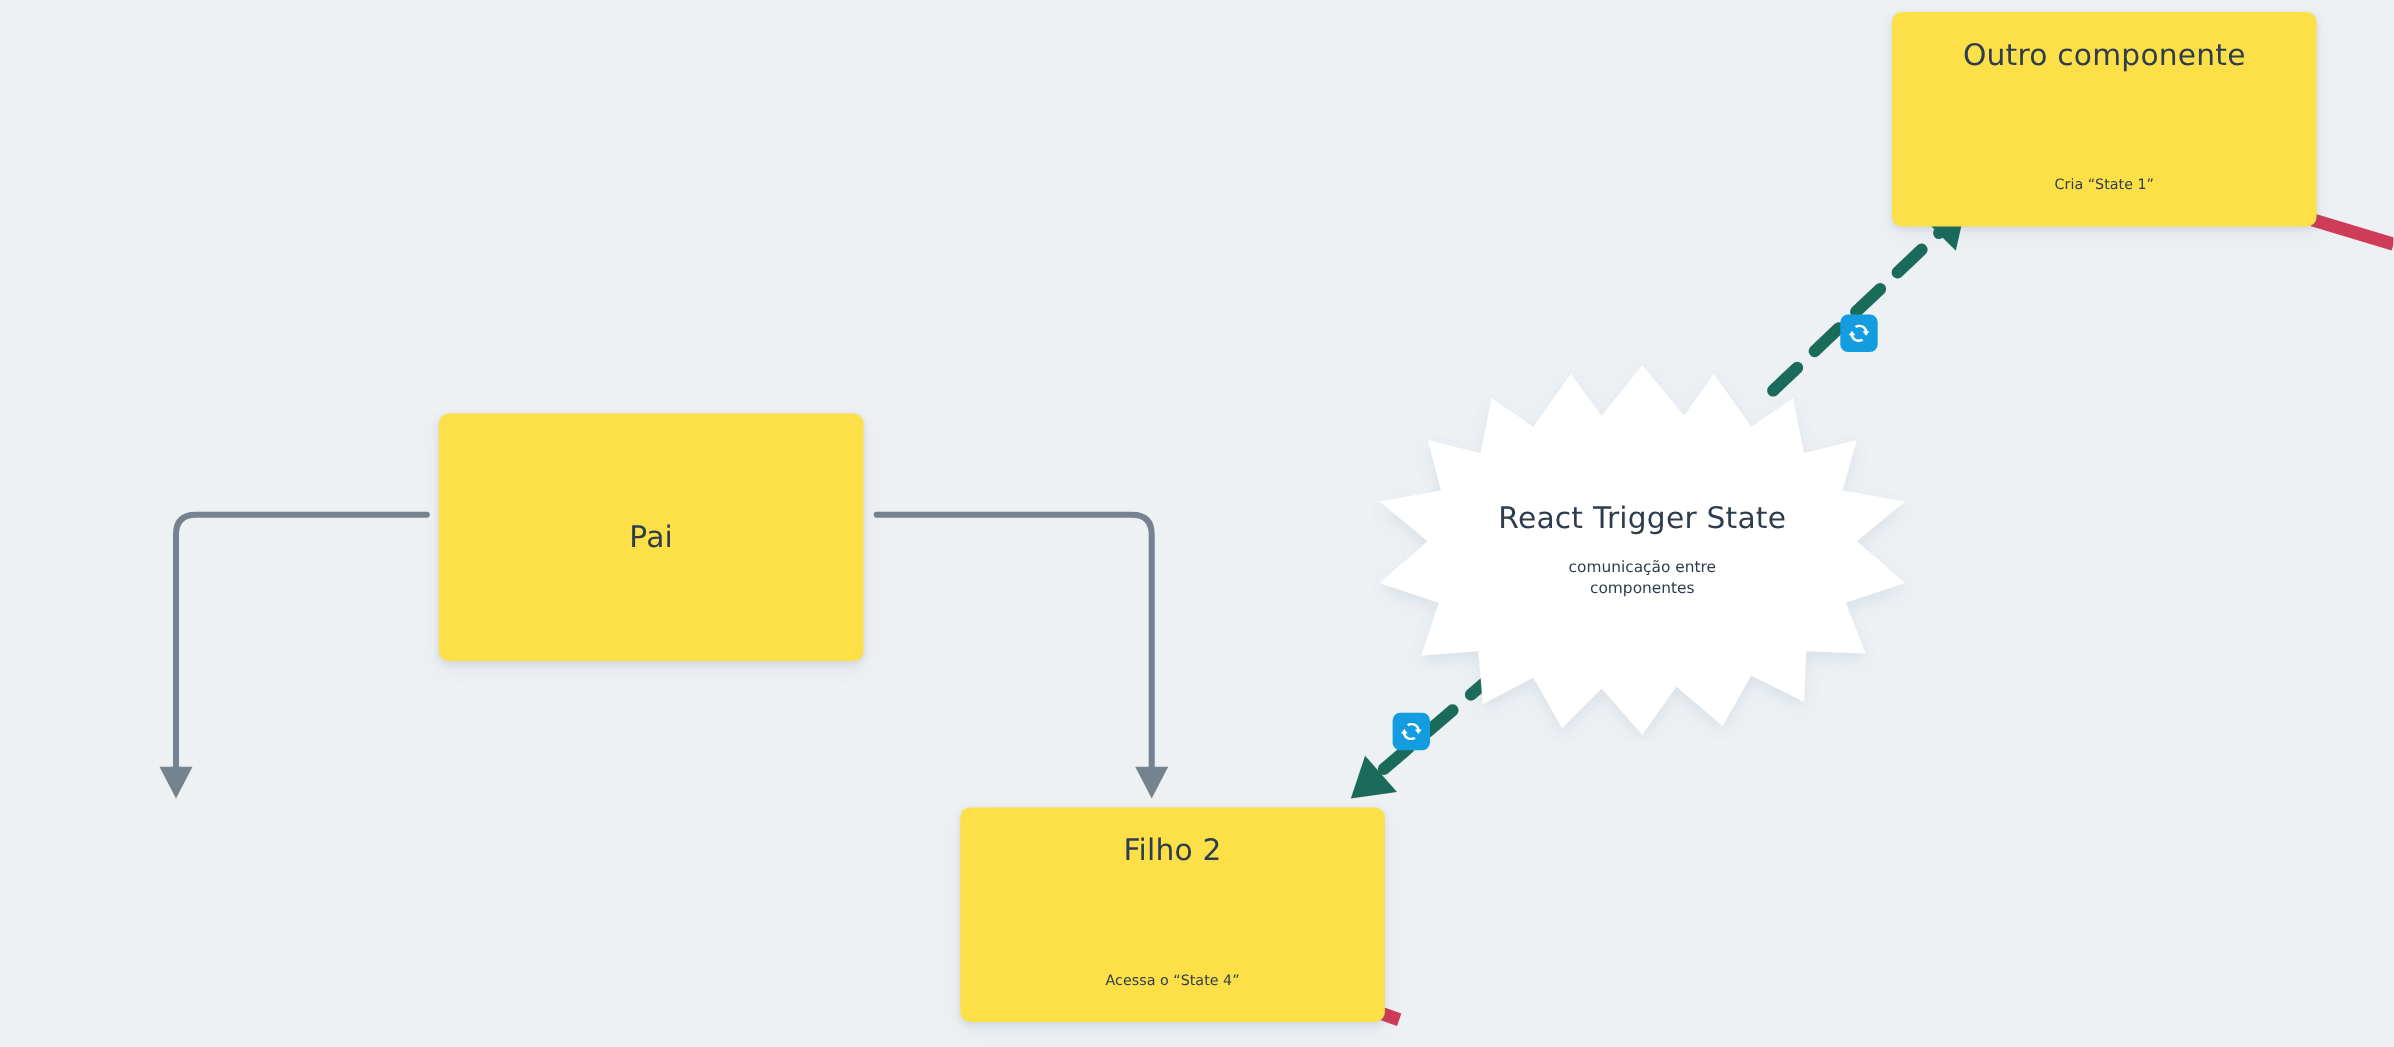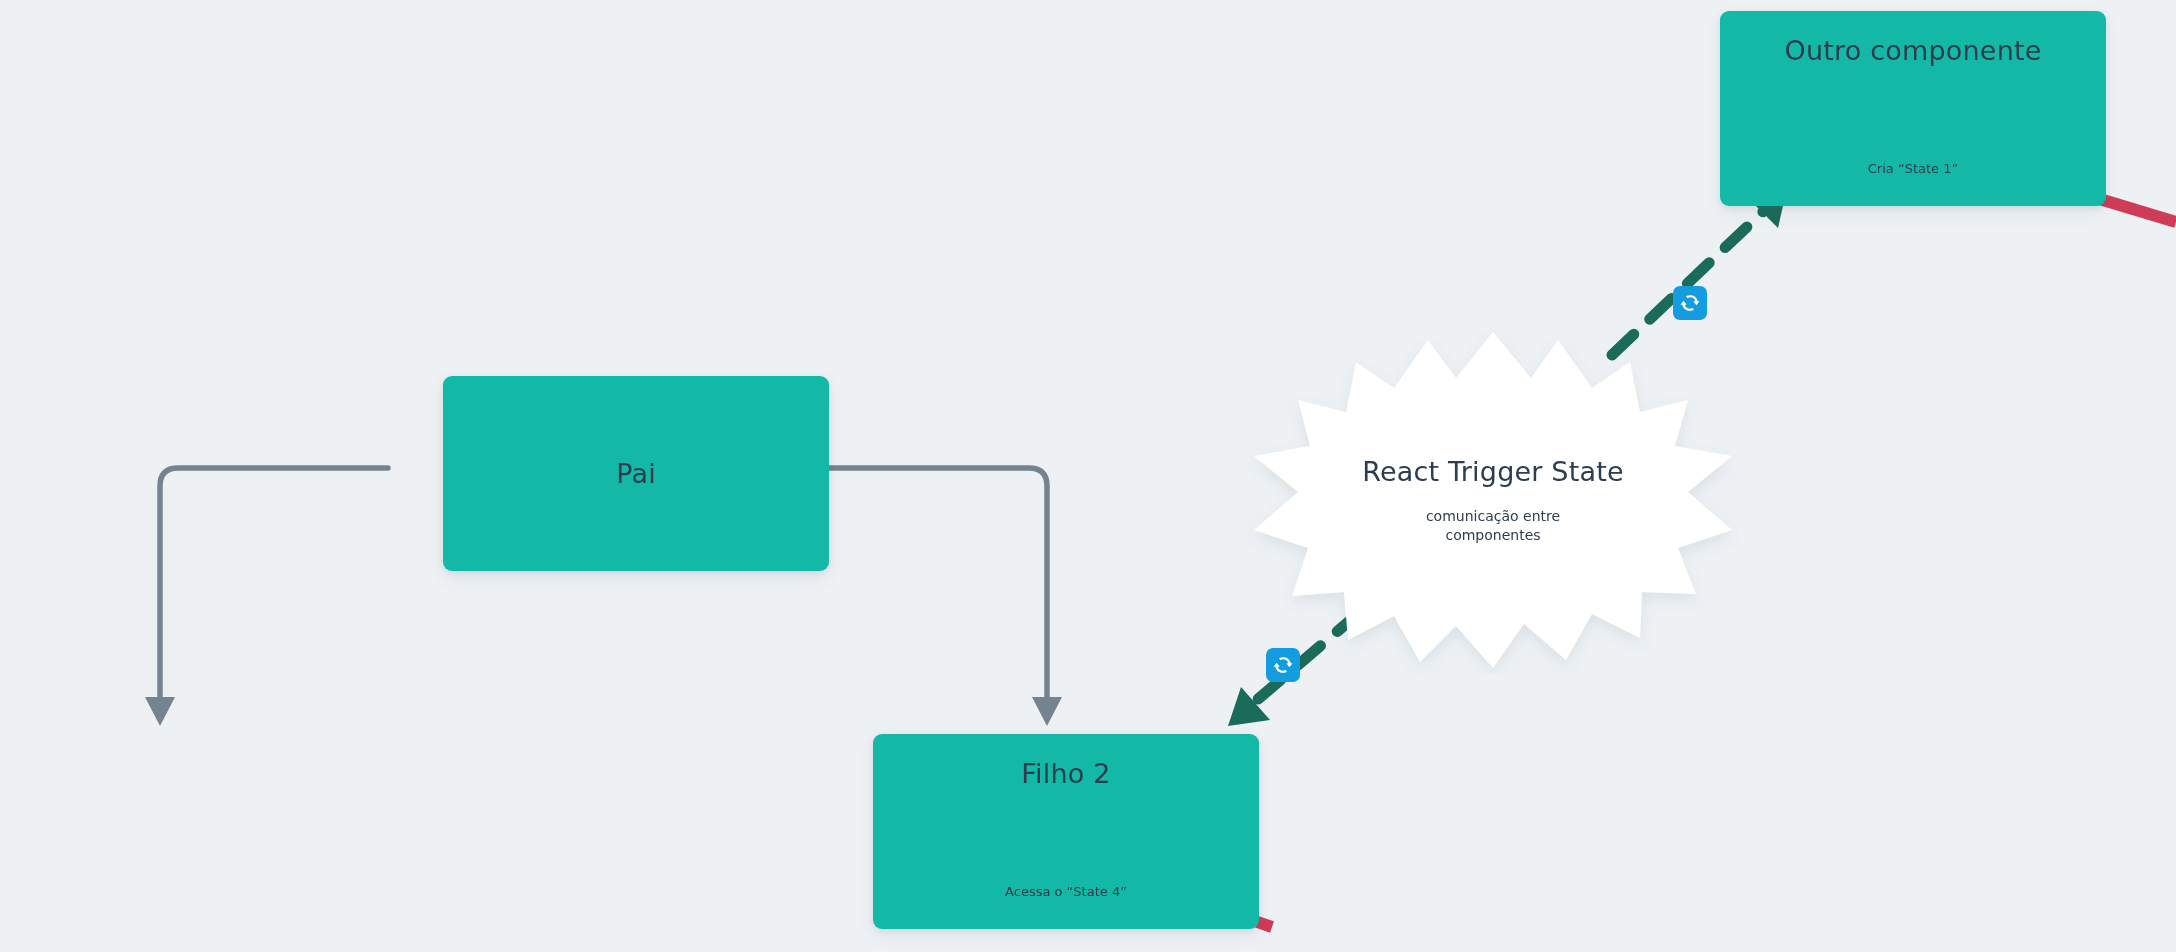--- a/index.html
+++ b/index.html
@@ -22,21 +22,21 @@
   #edges {
     position: absolute;
     left: 0;
     top: 0;
     width: 2176px;
     height: 952px;
     pointer-events: none;
   }
   .node {
     position: absolute;
-    background: #14b8a6;
+    background: #fde047;
     border-radius: 9px;
     box-shadow: 0 2px 6px rgba(80, 100, 120, 0.13), 0 8px 18px rgba(80, 100, 120, 0.07);
     display: flex;
     flex-direction: column;
     align-items: center;
     justify-content: center;
     box-sizing: border-box;
   }
   .node-title {
     color: #2e3d4d;
@@ -51,22 +51,21 @@
     font-size: 13px;
     font-weight: 400;
     line-height: 1.3;
     text-align: center;
   }
   
   #node-pai {
     left: 399px;
     top: 376px;
     width: 386px;
-    height: 195px;
-    margin-left: 44px;
+    height: 225px;
   }
   #node-filho1 {
     left: 16px;
     top: 734px;
     width: 386px;
     height: 195px;
   }
   #node-filho2 {
     left: 873px;
     top: 734px;

